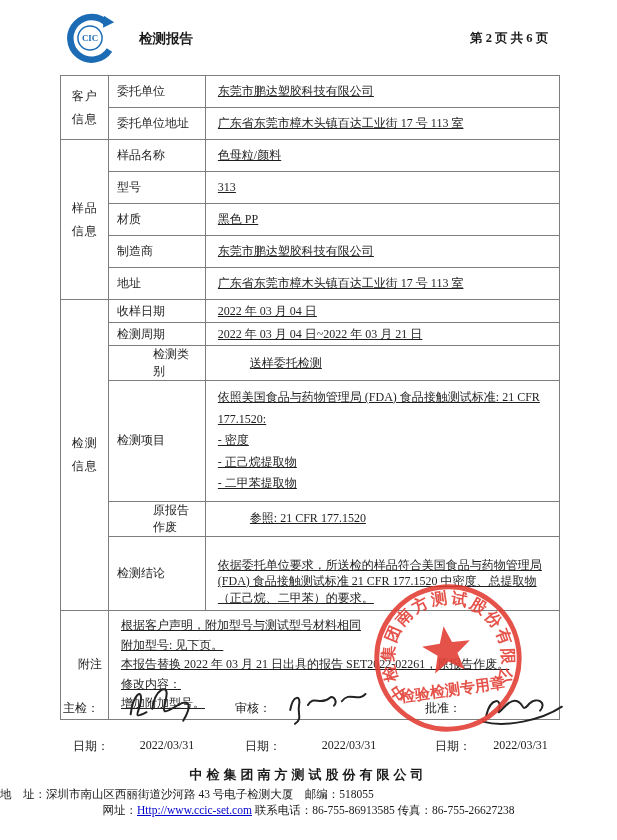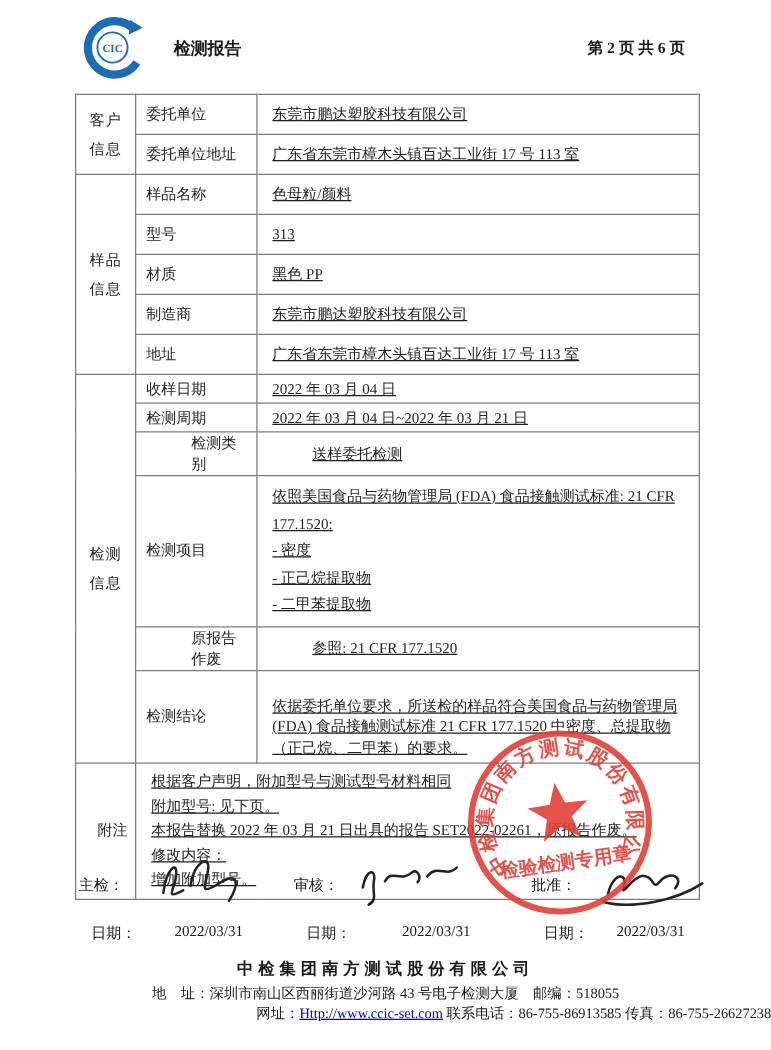--- a/index.html
+++ b/index.html
@@ -47,22 +47,22 @@
   .sig-scribble path { fill:none; stroke:#222; stroke-width:2; stroke-linecap:round; }
 
   
   .stamp { position:absolute; left:371px; top:581px; width:154px; height:154px; opacity:0.88;
     transform:rotate(-8deg); }
   .stamp text { fill:#e23b32; font-weight:bold; }
 
   
   .ft-company { position:absolute; left:0; top:766px; width:617px; text-align:center;
     font-size:13px; font-weight:bold; letter-spacing:4px; }
-  .ft-line2 { position:absolute; left:0; top:787px; width:617px; text-align:center; font-size:11.5px; }
-  .ft-line3 { position:absolute; left:0; top:803px; width:617px; text-align:right; font-size:11.5px; }
+  .ft-line2 { position:absolute; left:0; top:787px; width:617px; font-size:11.5px; }
+  .ft-line3 { position:absolute; left:0; top:803px; width:617px; text-align:center; font-size:11.5px; }
   .ft-link { color:#0000cc; text-decoration:underline; }
 </style>
 </head>
 <body>
 
 <div class="page">
 
   <svg class="logo" viewBox="0 0 60 56">
     <path d="M49,13 A23,23 0 1 0 51,41" fill="none" stroke="#1b6cb5" stroke-width="7"></path>
     <polygon points="45,4 56,11 44,17" fill="#1b6cb5"></polygon>

